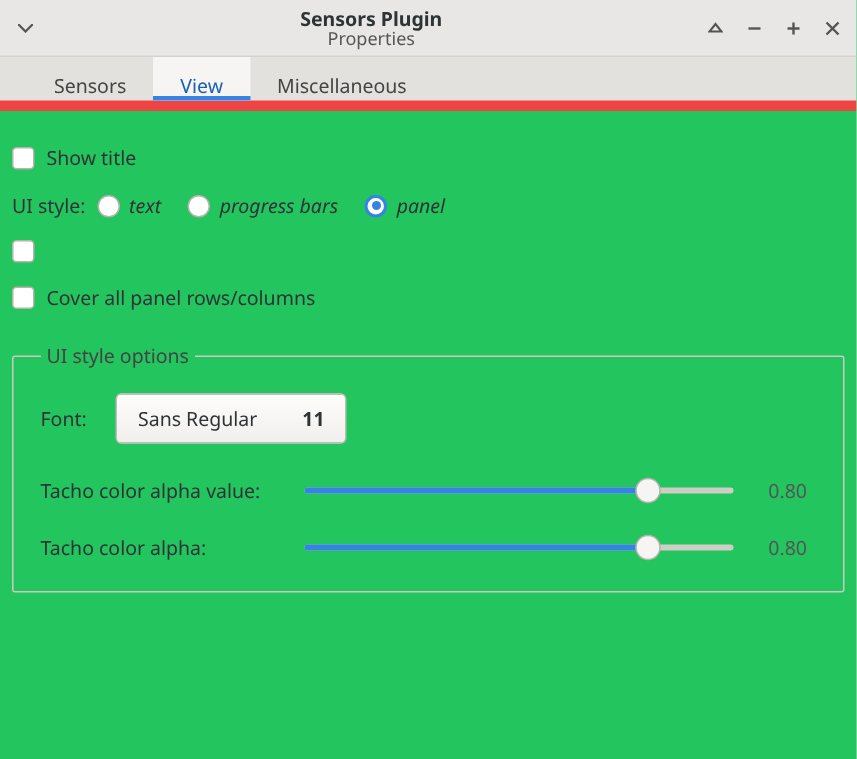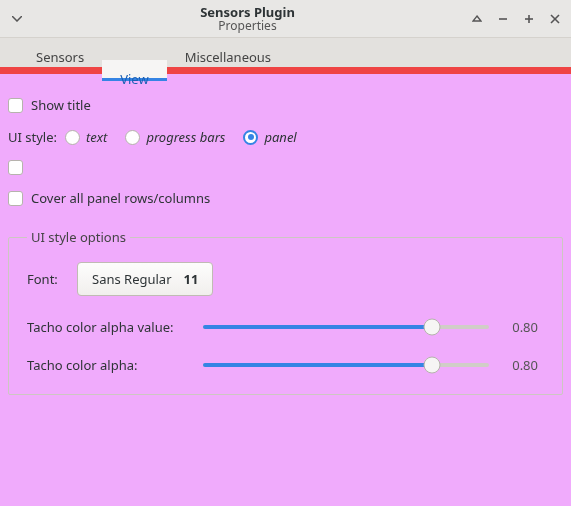--- a/index.html
+++ b/index.html
@@ -7,21 +7,21 @@
     margin: 0;
     font-family: "Segoe UI", "Noto Sans", Cantarell, sans-serif;
     font-size: 13px;
     color: #2e3436;
     background: #f6f5f4;
     width: 571px;
     height: 506px;
     overflow: hidden;
   }
   .window {
-    background: #f0abfc;
+    background: #22c55e;
     height: 100%;
     display: flex;
     flex-direction: column;
   }
   .titlebar {
     background: #e8e7e5;
     border-bottom: 1px solid #d5d2cd;
     padding: 4px 8px;
     display: flex;
     align-items: center;
@@ -68,21 +68,20 @@
     padding: 10px 18px 8px 18px;
     color: #444;
     cursor: pointer;
     border-bottom: 3px solid transparent;
     font-size: 13px;
   }
   .tab.active {
     color: #1a5fb4;
     border-bottom: 3px solid #3584e4;
     background: #f6f5f4;
-    margin-top: 22px;
   }
   .content {
     padding: 22px 8px;
     flex: 1;
   }
   .row {
     display: flex;
     align-items: center;
     margin-bottom: 14px;
     gap: 8px;
@@ -148,21 +147,21 @@
   .font-label {
     width: 50px;
   }
   .font-button {
     background: linear-gradient(#fdfdfc, #f1efed);
     border: 1px solid #c0bbb4;
     border-radius: 4px;
     padding: 7px 14px;
     display: flex;
     align-items: center;
-    gap: 12px;
+    gap: 30px;
     cursor: pointer;
     font-size: 13px;
   }
   .font-button .size {
     font-weight: bold;
   }
   .slider-row {
     display: flex;
     align-items: center;
     margin-bottom: 20px;

